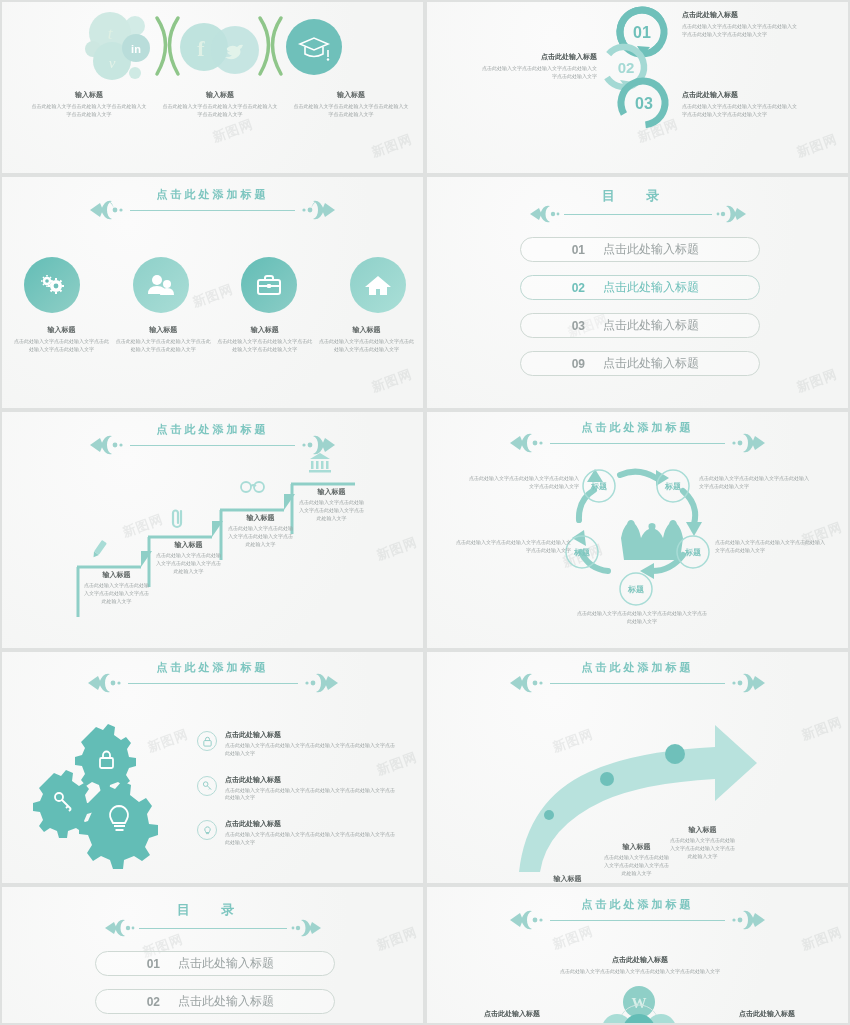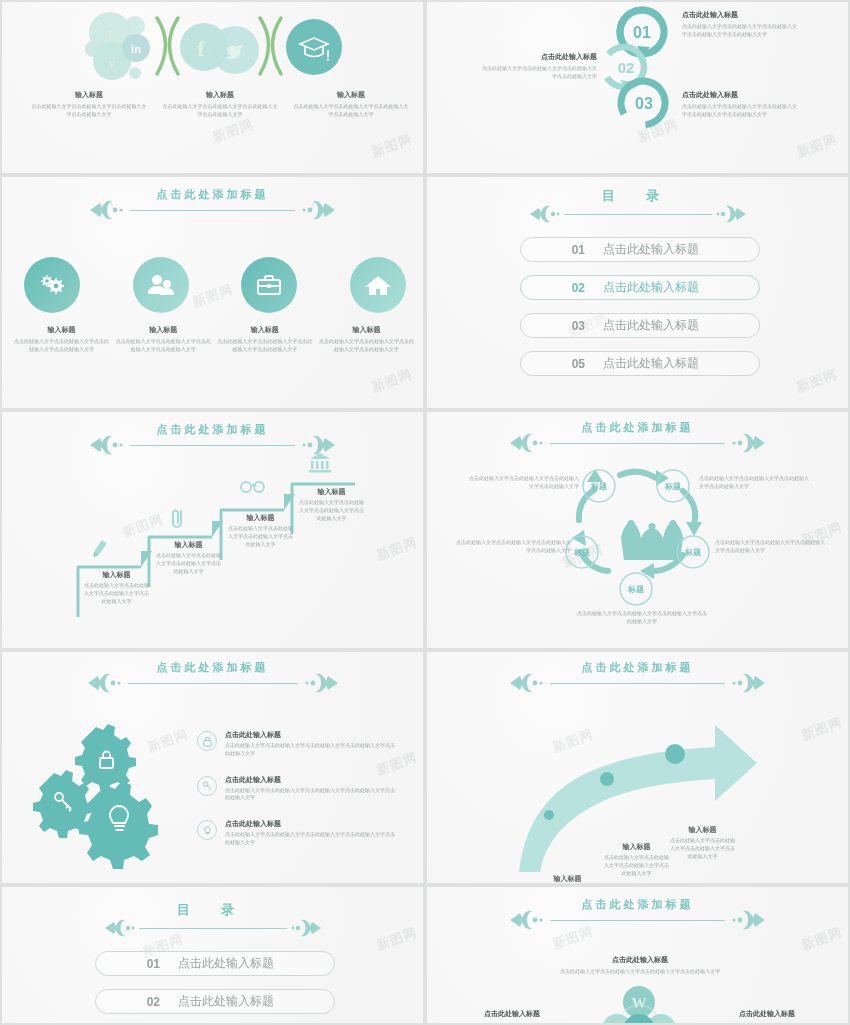--- a/index.html
+++ b/index.html
@@ -258,21 +258,21 @@
     </div>
     <div class="pill on" style="margin-bottom:13px">
       <span class="num">02</span>
       <span class="lab">点击此处输入标题</span>
     </div>
     <div class="pill" style="margin-bottom:13px">
       <span class="num">03</span>
       <span class="lab">点击此处输入标题</span>
     </div>
     <div class="pill">
-      <span class="num">05</span>
+      <span class="num">09</span>
       <span class="lab">点击此处输入标题</span>
     </div>
   </div>
 </div>
 
 <div class="slide">
   <div class="wm a" style="left:120px;top:105px">新图网</div>
   <div class="wm b" style="right:5px;bottom:90px">新图网</div>
 
   <div class="ot" style="top:10px">

